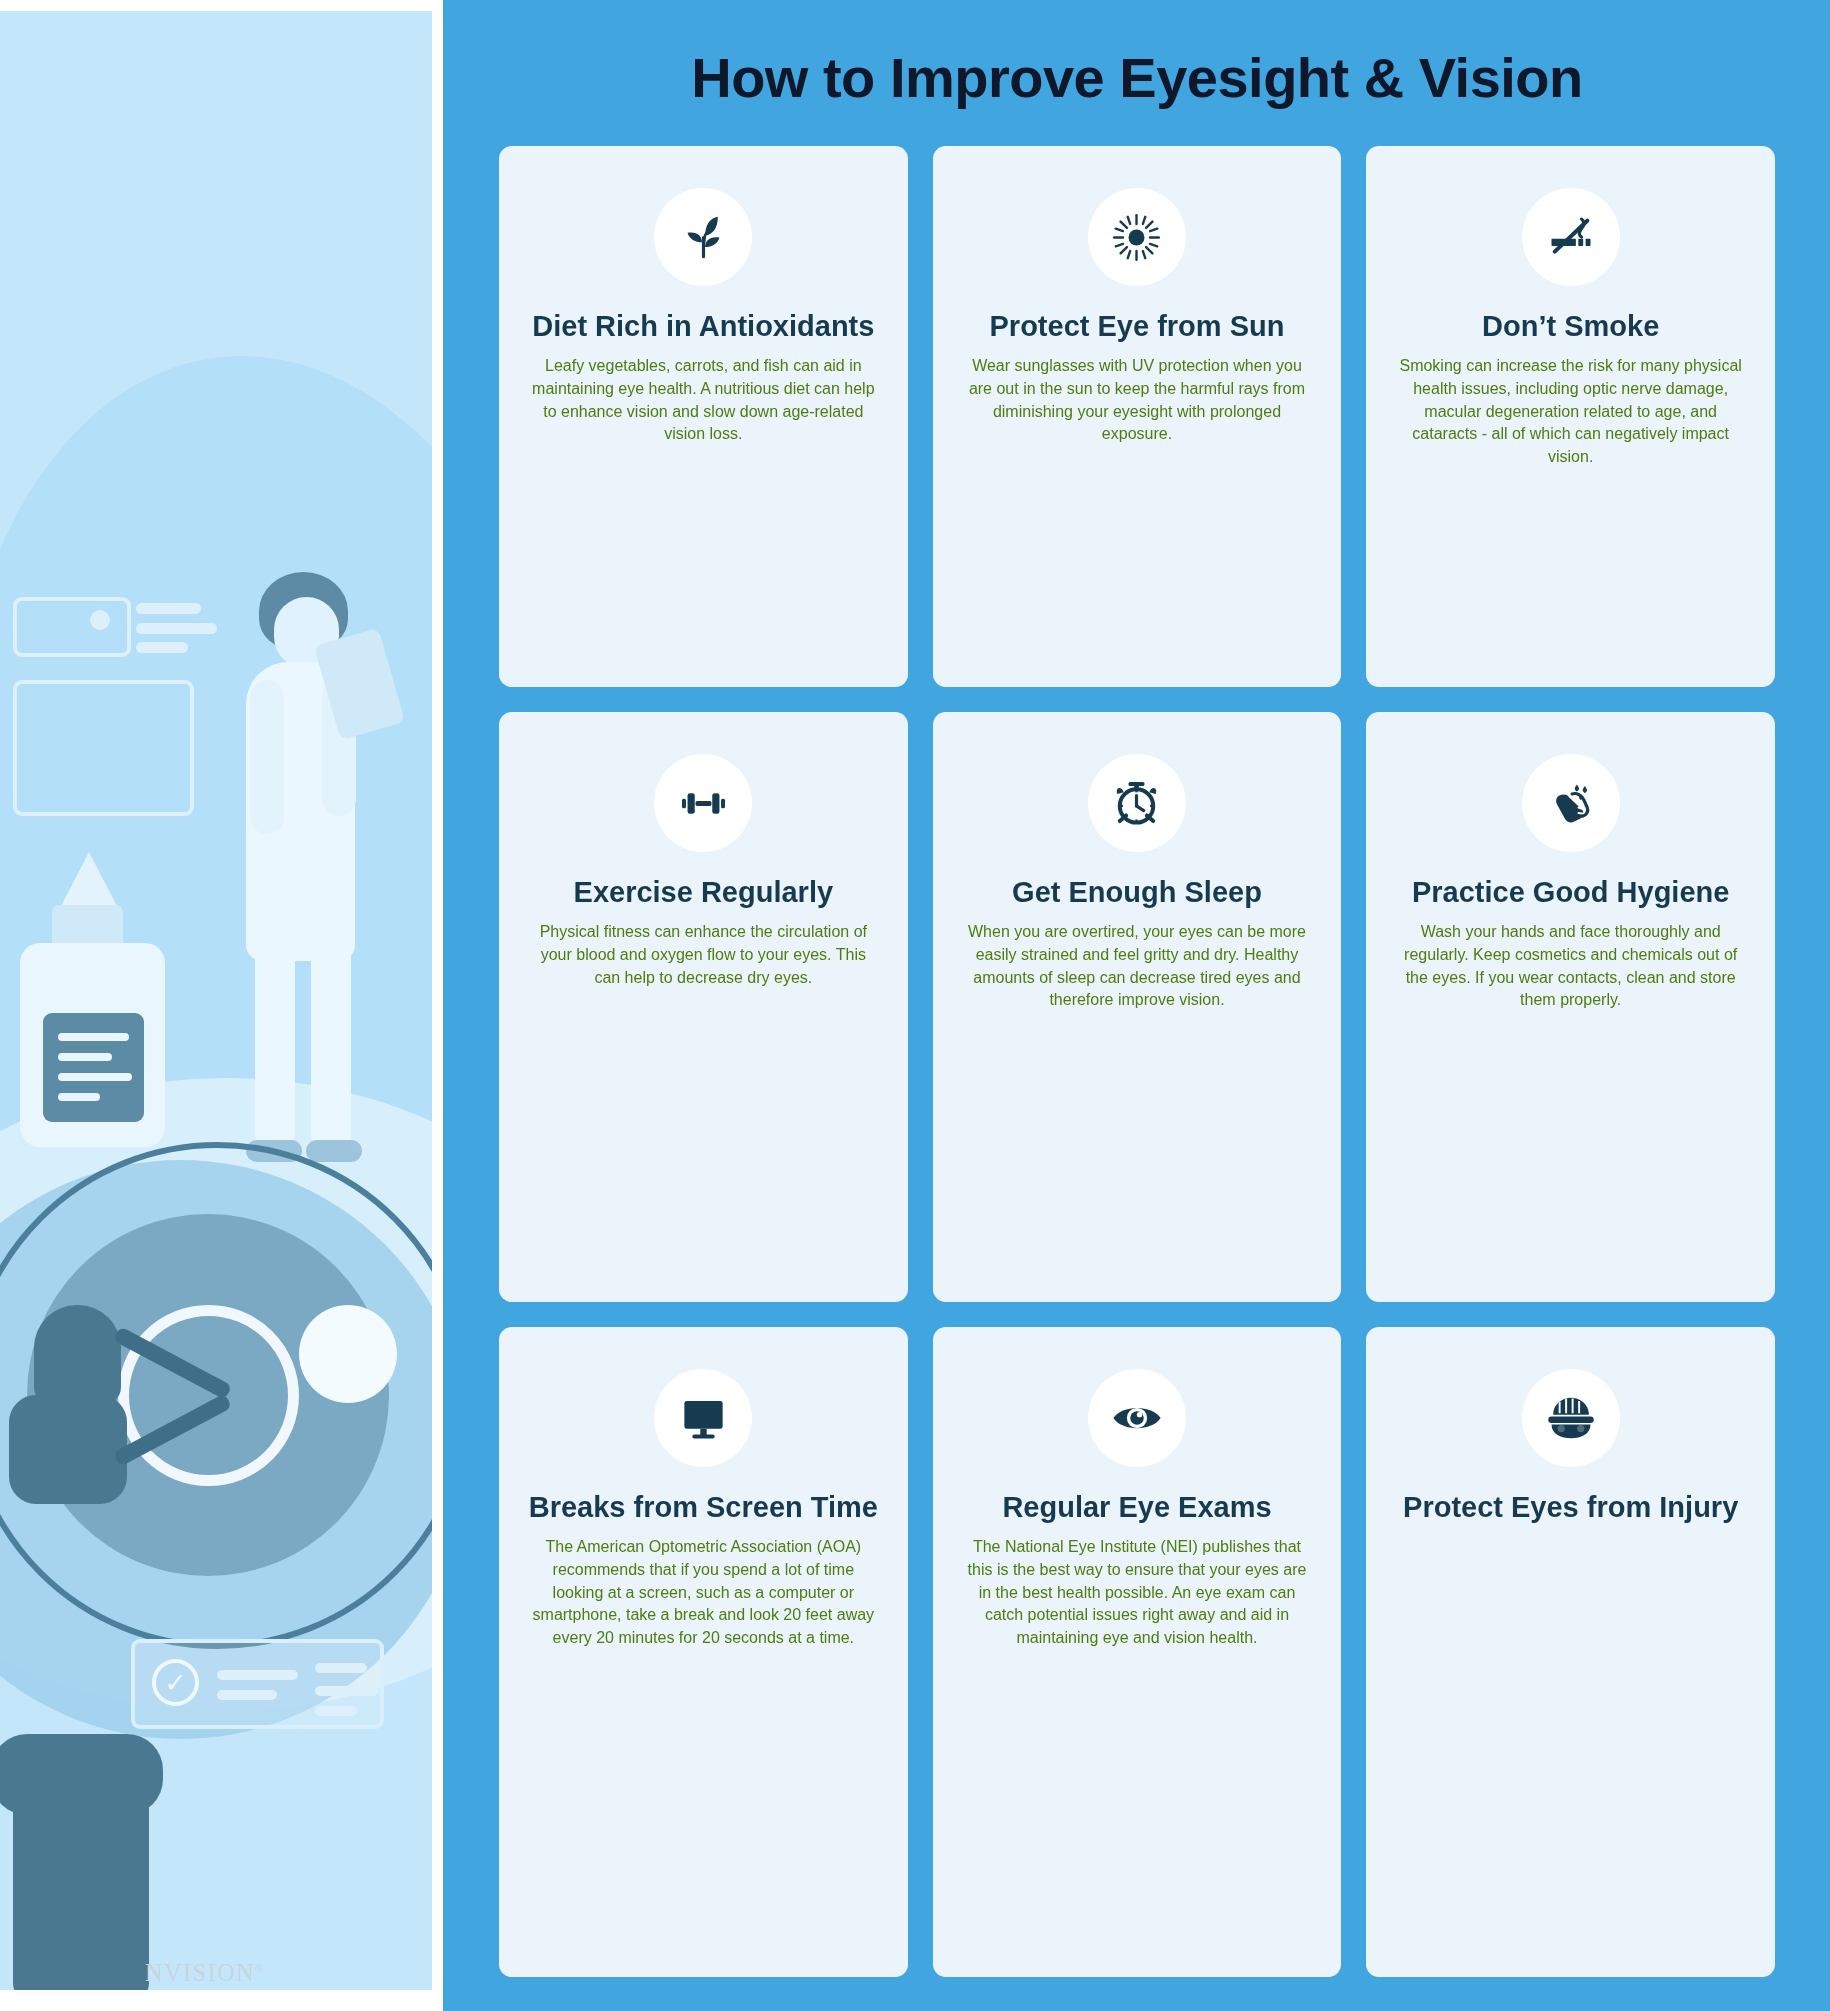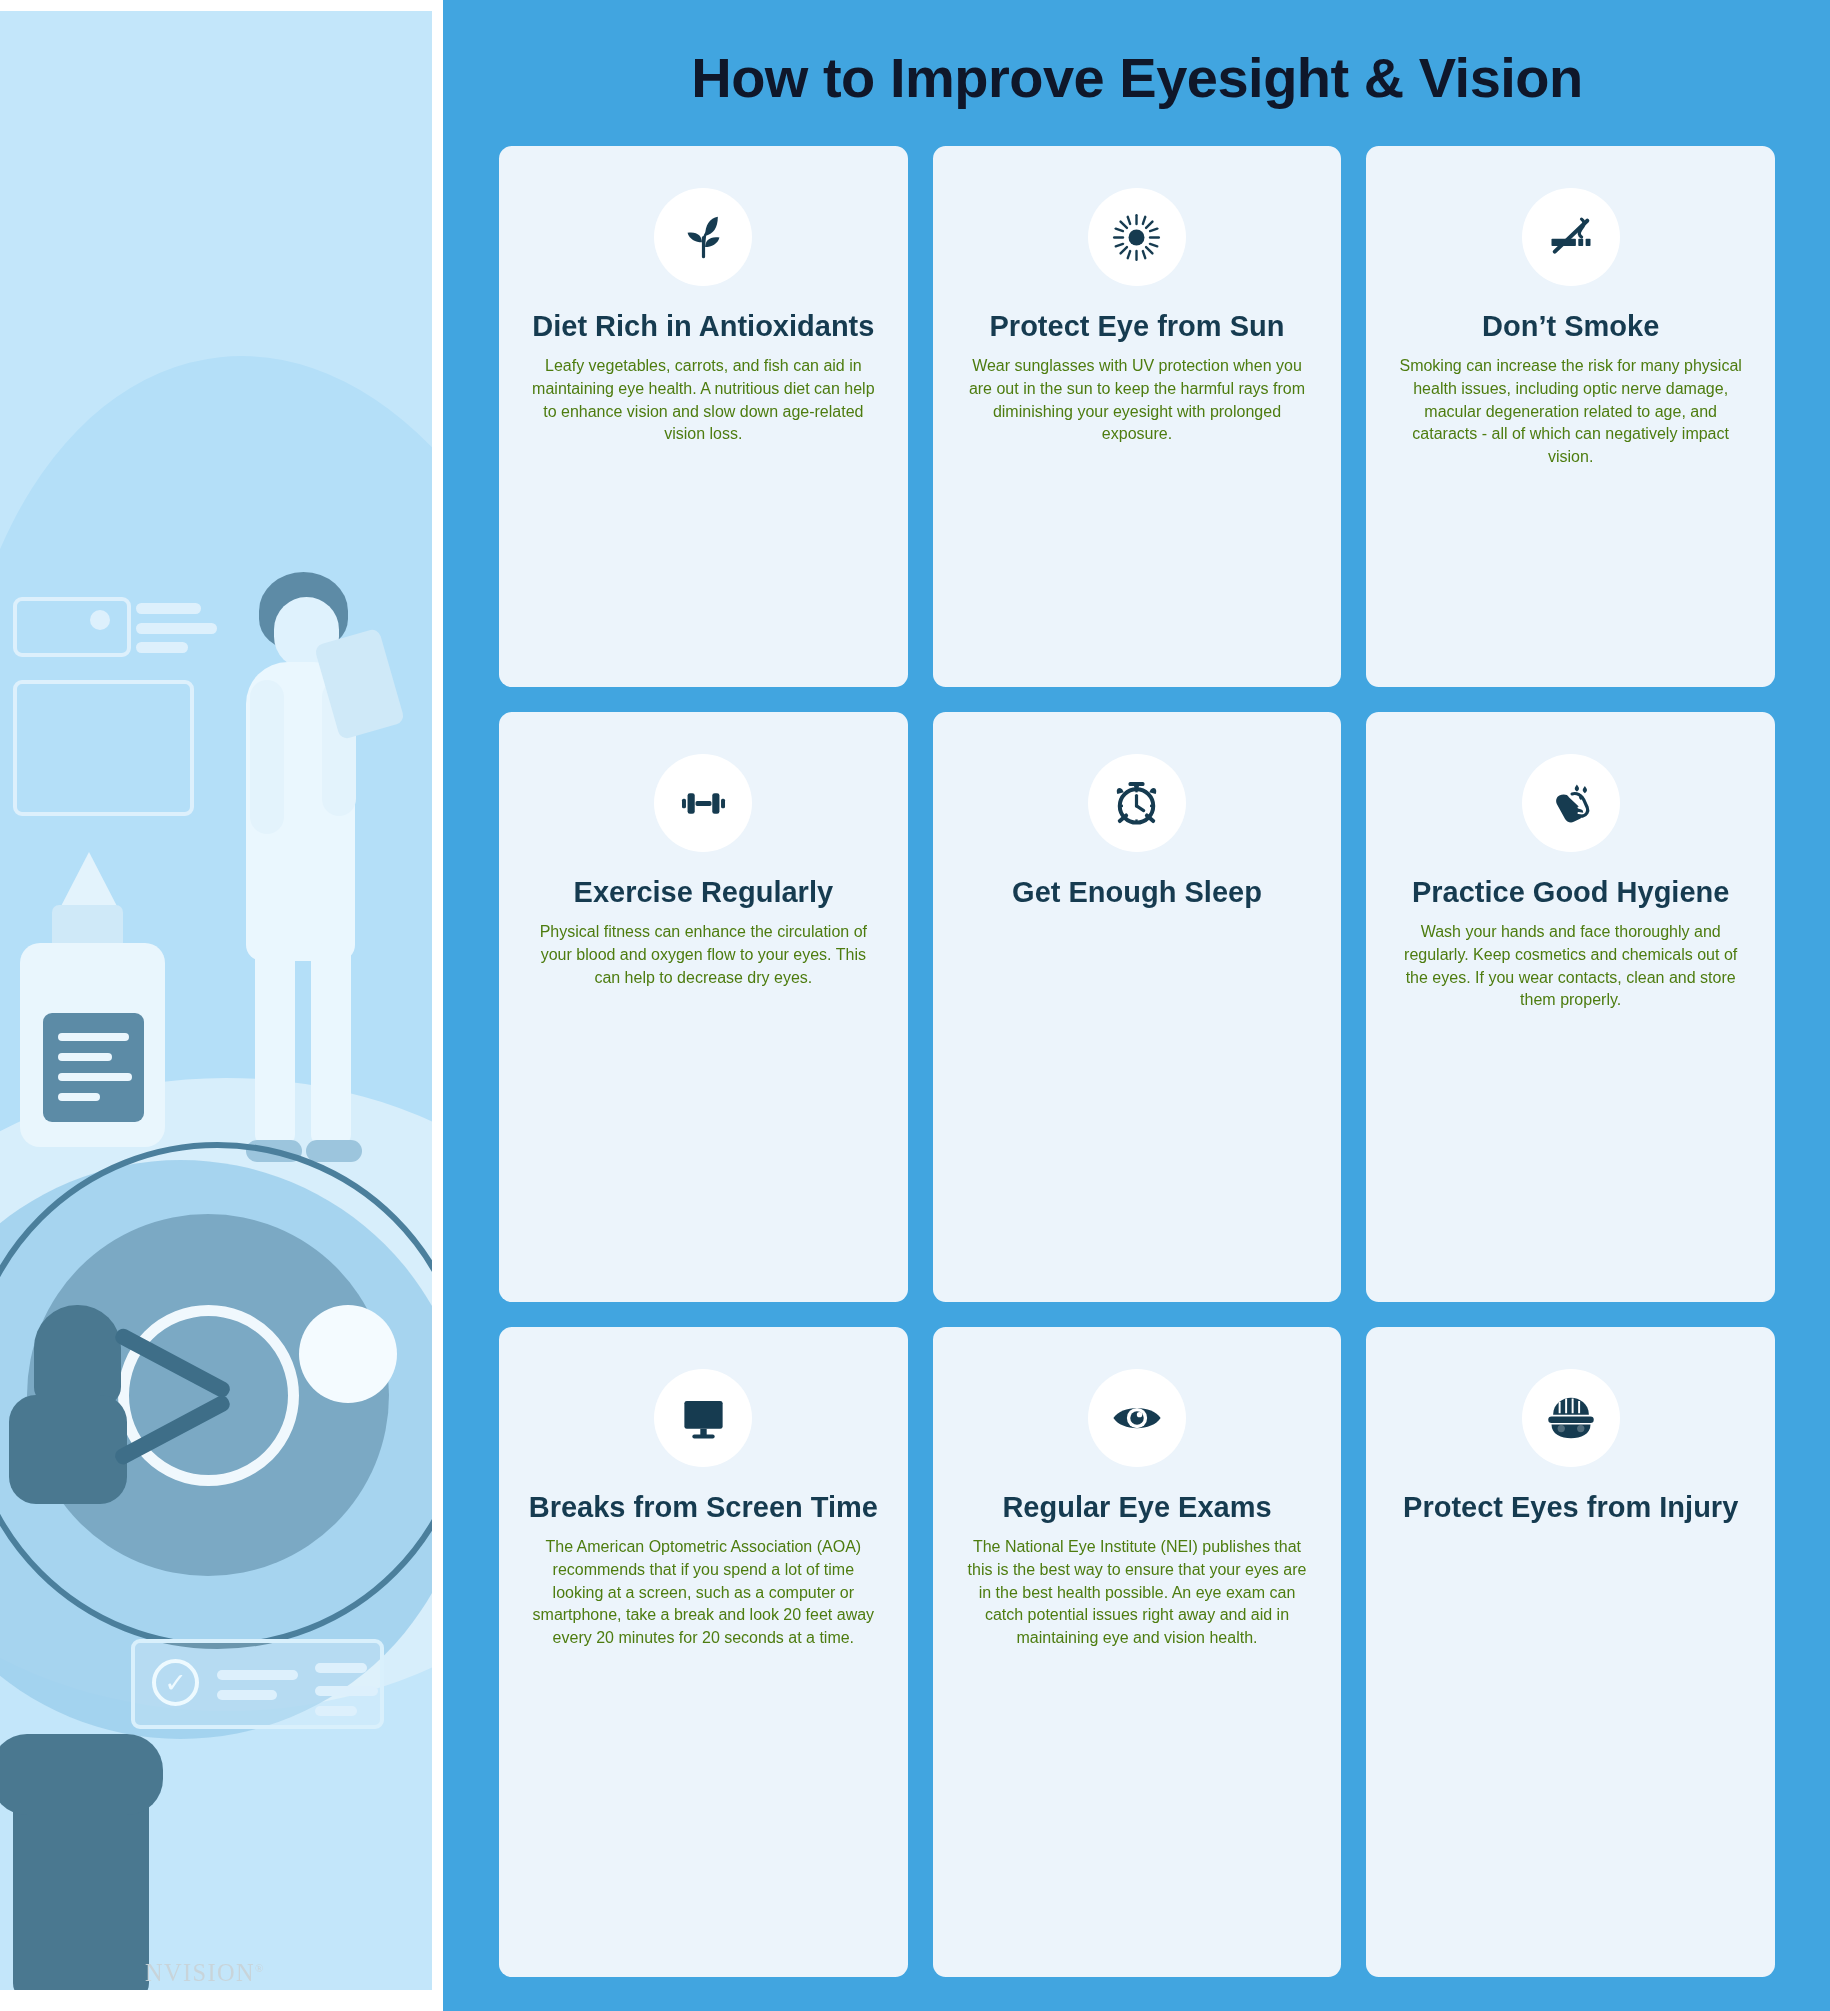--- a/index.html
+++ b/index.html
@@ -437,20 +437,21 @@
             <line x1="32" y1="35" x2="41" y2="41" stroke="#163b50" stroke-width="4" stroke-linecap="round"></line>
             <line x1="11" y1="54" x2="19" y2="47" stroke="#163b50" stroke-width="5" stroke-linecap="round"></line>
             <line x1="53" y1="54" x2="45" y2="47" stroke="#163b50" stroke-width="5" stroke-linecap="round"></line>
             <line x1="32" y1="14" x2="32" y2="18" stroke="#163b50" stroke-width="3"></line>
             <line x1="32" y1="52" x2="32" y2="56" stroke="#163b50" stroke-width="3"></line>
             <line x1="11" y1="35" x2="15" y2="35" stroke="#163b50" stroke-width="3"></line>
             <line x1="49" y1="35" x2="53" y2="35" stroke="#163b50" stroke-width="3"></line>
           </svg>
         </div>
         <h2 class="card-title">Get Enough Sleep</h2>
+        <p class="card-body">When you are overtired, your eyes can be more easily strained and feel gritty and dry. Healthy amounts of sleep can decrease tired eyes and therefore improve vision.</p>
       </article>
 
       <article class="card r2">
         <div class="icon-circle">
           <svg width="51" height="51" viewBox="0 0 64 64" fill="#163b50">
             <path d="M40 8 c3 4 4 6 0 9 c-4 -3 -3 -5 0 -9 Z"></path>
             <path d="M50 10 c3 4 4 6 0 9 c-4 -3 -3 -5 0 -9 Z"></path>
             <path d="M45 20 c2.5 3.4 3.4 5 0 7.6 c-3.4 -2.6 -2.5 -4.2 0 -7.6 Z"></path>
             <path d="M18 22 c-4 2 -5 7 -3 11 l10 18 c2 4 7 6 11 4 l8 -4 c4 -2 5 -7 3 -11 L30 24 c-2 -4 -8 -4 -12 -2 Z"></path>
             <path d="M36 24 l8 5 M40 30 l9 4 M42 37 l9 3 M42 44 l8 1" stroke="#ffffff" stroke-width="2.4" fill="none" stroke-linecap="round"></path>

